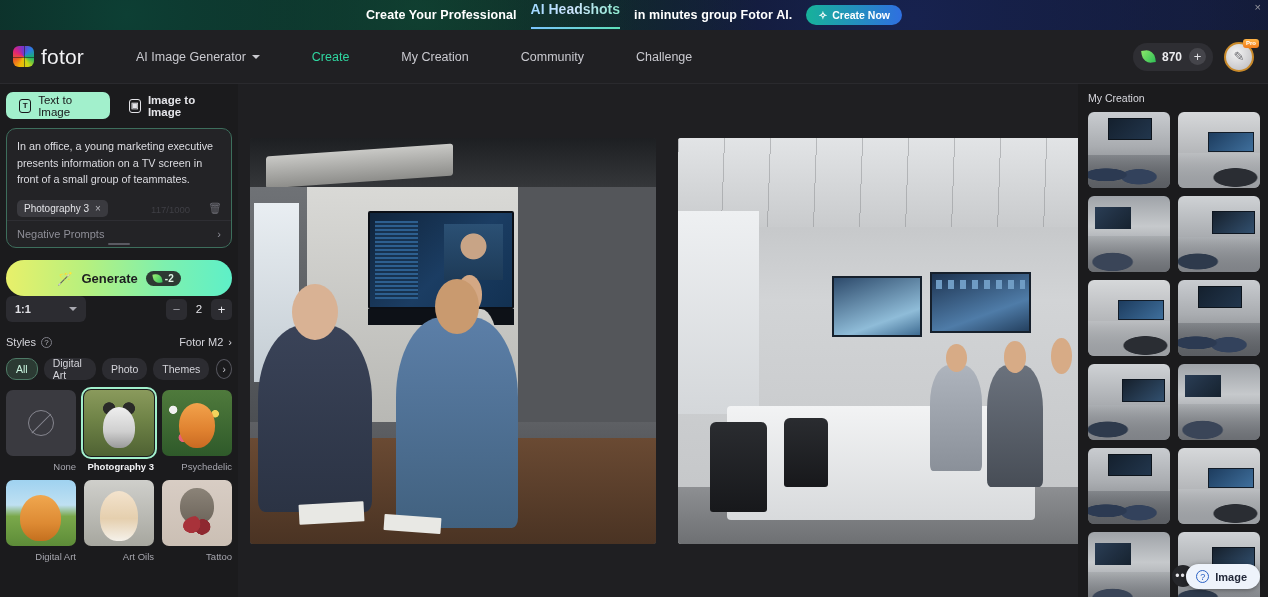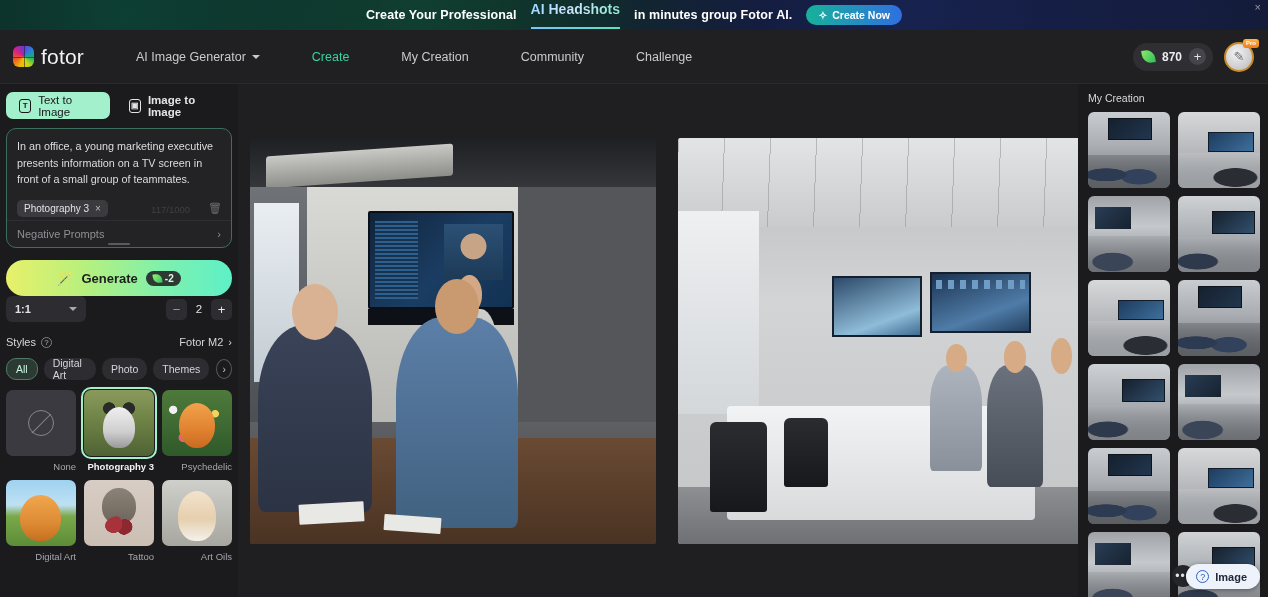--- a/index.html
+++ b/index.html
@@ -512,26 +512,26 @@
       </div>
       <div class="style-cell">
         <div class="style-thumb t-psych"></div>
         <div class="style-name">Psychedelic</div>
       </div>
       <div class="style-cell">
         <div class="style-thumb t-digital"></div>
         <div class="style-name">Digital Art</div>
       </div>
       <div class="style-cell">
+        <div class="style-thumb t-oils"></div>
+        <div class="style-name">Art Oils</div>
+      </div>
+      <div class="style-cell">
         <div class="style-thumb t-tattoo"></div>
         <div class="style-name">Tattoo</div>
-      </div>
-      <div class="style-cell">
-        <div class="style-thumb t-oils"></div>
-        <div class="style-name">Art Oils</div>
       </div>
     </div>
   </div>
 
   <div class="canvas">
     <div class="img-row">
       <div class="gen-img office-a">
         <div class="ceiling"></div>
         <div class="duct"></div>
         <div class="wall"></div>

